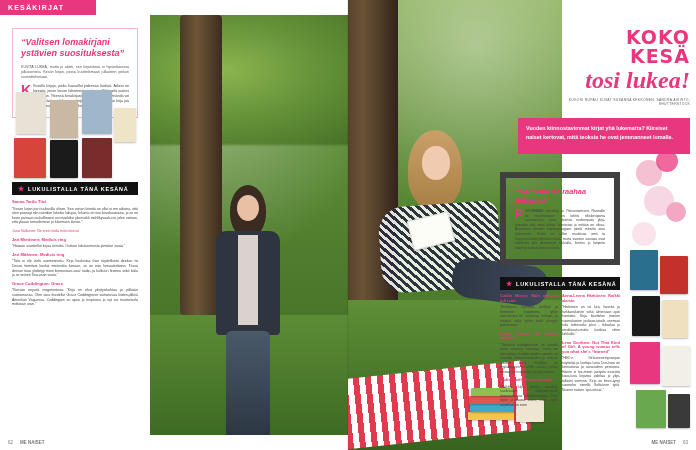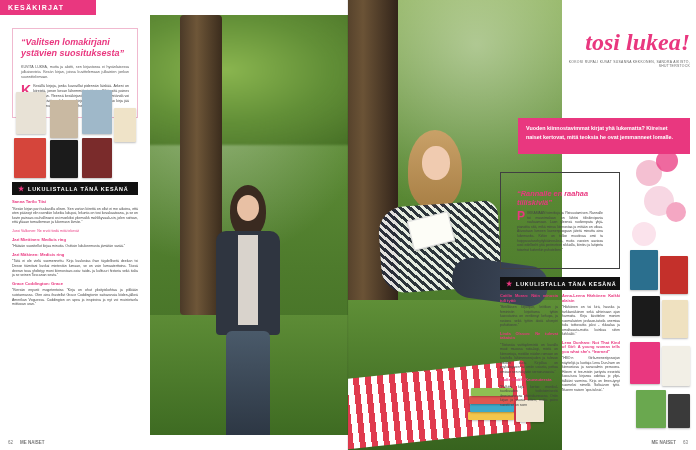--- a/index.html
+++ b/index.html
@@ -195,21 +195,21 @@
     margin-top:5px;font-size:3.4px;color:#666;letter-spacing:.3px;
   }
   .pink-band{
     position:absolute;left:170px;top:118px;width:172px;height:36px;
     background:#e9377f;color:#fff;
     font-size:5.4px;line-height:9px;font-weight:bold;
     padding:6px 8px;box-sizing:border-box;
   }
   .quote-box{
     position:absolute;left:152px;top:172px;width:120px;
-    border:1px solid #404040;padding:16px;box-sizing:border-box;
+    border:6px solid #404040;padding:9px;box-sizing:border-box;
   }
   .quote-box .q{
     color:#e9377f;font-size:7.4px;font-weight:bold;font-style:italic;line-height:9px;
     margin-bottom:4px;
   }
   .quote-box .t{font-size:3.4px;line-height:4.6px;color:#444;text-align:justify;}
   .quote-box .t .drop2{
     float:left;font-size:12px;line-height:10px;font-weight:bold;color:#e9377f;padding-right:2px;
   }
   .sec-header-r{
@@ -318,20 +318,21 @@
       <div class="book-stack">
         <div class="bk" style="left:0;top:30px;width:46px;height:8px;background:#f3c64b;"></div>
         <div class="bk" style="left:2px;top:22px;width:44px;height:8px;background:#3fa9c9;"></div>
         <div class="bk" style="left:1px;top:14px;width:45px;height:8px;background:#e0564f;"></div>
         <div class="bk" style="left:3px;top:6px;width:42px;height:8px;background:#8fbf52;"></div>
         <div class="bk" style="left:48px;top:18px;width:28px;height:22px;background:#efe6d2;"></div>
       </div>
     </div>
 
     <div class="headline-wrap">
+      <div class="headline1">KOKO KESÄ</div>
       <div class="headline2">tosi lukea!</div>
       <div class="credits">KOKOSI RUPALI KUVAT SUSANNA KEKKONEN, SANDRA AIKISTÖ, SHUTTERSTOCK</div>
     </div>
 
     <div class="pink-band">Vuoden kiinnostavimmat kirjat yhä lukematta? Kiireiset naiset kertovat, mitä teoksia he ovat jemmanneet lomalle.</div>
 
     <div class="quote-box">
       <div class="q">“Rannalle en raahaa tiiliskiviä”</div>
       <div class="t">
         <span class="drop2">P</span><span>IIKKAMÄÄN toimittaja ja Yleisuutamisen. Rannalle toi maunimalaan on lähtisi tiiliskirvipania raahaamaan. Laen yleensä ruokinnpata yhjä-pianattia sitä, mikä minua kiinnostaa ja mitään on utkaa. Aiivastaan lumeen kaenenpoogaan jätetä minutta aina lukemastta. Kirlön on tullan muutiivaa omii ta hoippuuatasehyttykiäinrouksia, muita vuosien aaviasa ovat edelleeht ytiä perimeteet sikkialla, kiintiru ja latipinta toisetrat kuitenkin puhuteleen.”</span>

